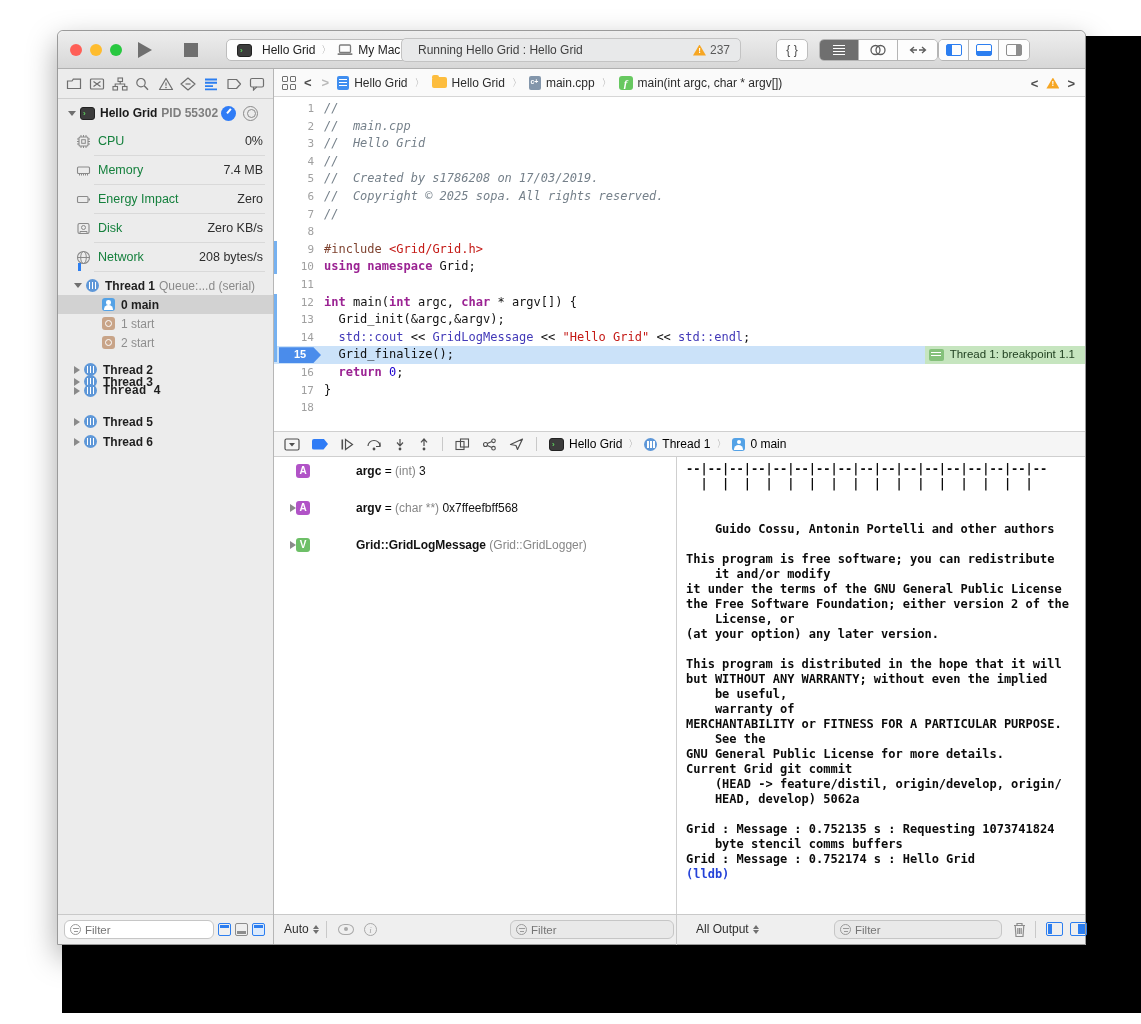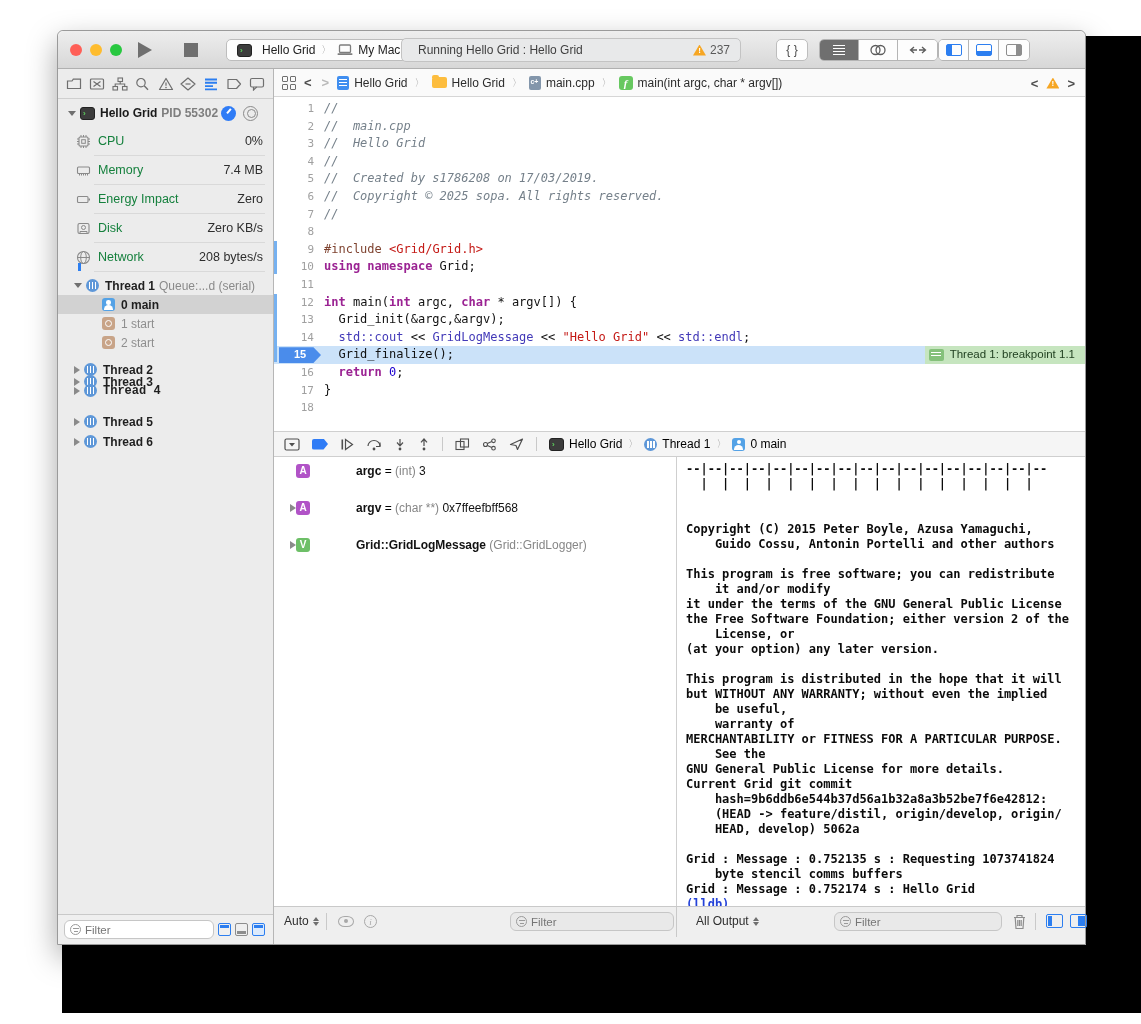--- a/index.html
+++ b/index.html
@@ -155,21 +155,21 @@
   .var-badge.arg { background:#b153c7; } .var-badge.var { background:#6dbf67; }
   .var-text { position:absolute; left:44px; white-space:pre;margin-left:38px; }
   .var-name { font-weight:bold; color:#111; }
   .var-type { color:#868686; }
   .var-val { color:#111; }
   .console { position:absolute; left:402px; top:0; right:0; bottom:0; border-left:1px solid #cfcfcf; overflow:hidden; padding:5px 0 0 9px; }
   .console-line { font-family:"DejaVu Sans Mono",monospace; font-size:12px; font-weight:bold; line-height:15px; white-space:pre; color:#0b0b0b; }
   .console-line.lldb { color:#2442d8; }
 
   
-  .debug-bottom { position:absolute; left:0; right:0; bottom:0; height:38px; background:#efefef; border-top:1px solid #c9c9c9; }
+  .debug-bottom { position:absolute; left:0; right:0; bottom:0; height:30px; background:#efefef; border-top:1px solid #c9c9c9; }
   .scope { position:absolute; top:7px; font-size:12px; color:#2e2e2e; display:flex; align-items:center; gap:4px; }
   .updown { display:inline-flex; flex-direction:column; gap:1px; }
   .updown i { width:0; height:0; border-left:3.5px solid transparent; border-right:3.5px solid transparent; }
   .updown i.u { border-bottom:4px solid #6f6f6f; } .updown i.d { border-top:4px solid #6f6f6f; }
   .eye-ic { position:absolute; left:64px; top:9px; width:16px; height:11px; border:1.4px solid #a8a8a8; border-radius:50%/60%; }
   .eye-ic:after { content:""; position:absolute; left:4.6px; top:2.2px; width:4px; height:4px; border-radius:50%; background:#a8a8a8; }
   .info-ic { position:absolute; left:90px; top:8px; width:13px; height:13px; border:1.4px solid #a8a8a8; border-radius:50%;
              color:#a8a8a8; font-size:9px; text-align:center; line-height:12px; font-style:italic; font-family:"Liberation Serif",serif; }
   .bb-sep { position:absolute; top:6px; width:1px; height:17px; background:#c9c9c9; }
   .trash-ic { position:absolute; left:738px; top:6px; width:15px; height:17px; }
@@ -603,39 +603,37 @@
                 <span class="disc right var-disc"></span>
                 <span class="var-badge var">V</span>
                 <span class="var-text"><span class="var-name">Grid::GridLogMessage</span><span class="var-eq"> </span><span class="var-type">(Grid::GridLogger)</span><span class="var-val"></span></span>
               </div>
             </div>
           <div class="console" id="console">
               <div class="console-line">--|--|--|--|--|--|--|--|--|--|--|--|--|--|--|--|--</div>
               <div class="console-line">  |  |  |  |  |  |  |  |  |  |  |  |  |  |  |  |</div>
               <div class="console-line"> </div>
               <div class="console-line"> </div>
-              <div class="console-line">Copyright (C) 2015 Peter Boyle, Azusa Yamaguchi,</div>
               <div class="console-line">    Guido Cossu, Antonin Portelli and other authors</div>
               <div class="console-line"> </div>
               <div class="console-line">This program is free software; you can redistribute</div>
               <div class="console-line">    it and/or modify</div>
               <div class="console-line">it under the terms of the GNU General Public License</div>
               <div class="console-line">the Free Software Foundation; either version 2 of the</div>
               <div class="console-line">    License, or</div>
               <div class="console-line">(at your option) any later version.</div>
               <div class="console-line"> </div>
               <div class="console-line">This program is distributed in the hope that it will</div>
               <div class="console-line">but WITHOUT ANY WARRANTY; without even the implied</div>
               <div class="console-line">    be useful,</div>
               <div class="console-line">    warranty of</div>
               <div class="console-line">MERCHANTABILITY or FITNESS FOR A PARTICULAR PURPOSE.</div>
               <div class="console-line">    See the</div>
               <div class="console-line">GNU General Public License for more details.</div>
               <div class="console-line">Current Grid git commit</div>
-              <div class="console-line">    hash=9b6ddb6e544b37d56a1b32a8a3b52be7f6e42812:</div>
               <div class="console-line">    (HEAD -&gt; feature/distil, origin/develop, origin/</div>
               <div class="console-line">    HEAD, develop) 5062a</div>
               <div class="console-line"> </div>
               <div class="console-line">Grid : Message : 0.752135 s : Requesting 1073741824</div>
               <div class="console-line">    byte stencil comms buffers</div>
               <div class="console-line">Grid : Message : 0.752174 s : Hello Grid</div>
               <div class="console-line lldb">(lldb) </div>
             </div>
         </div>
 

